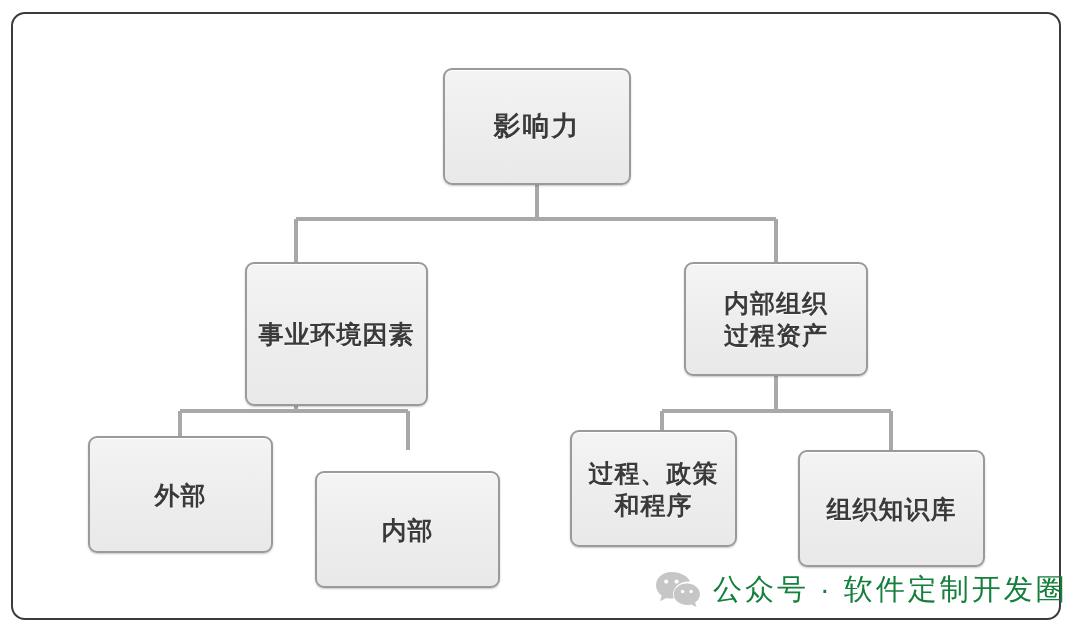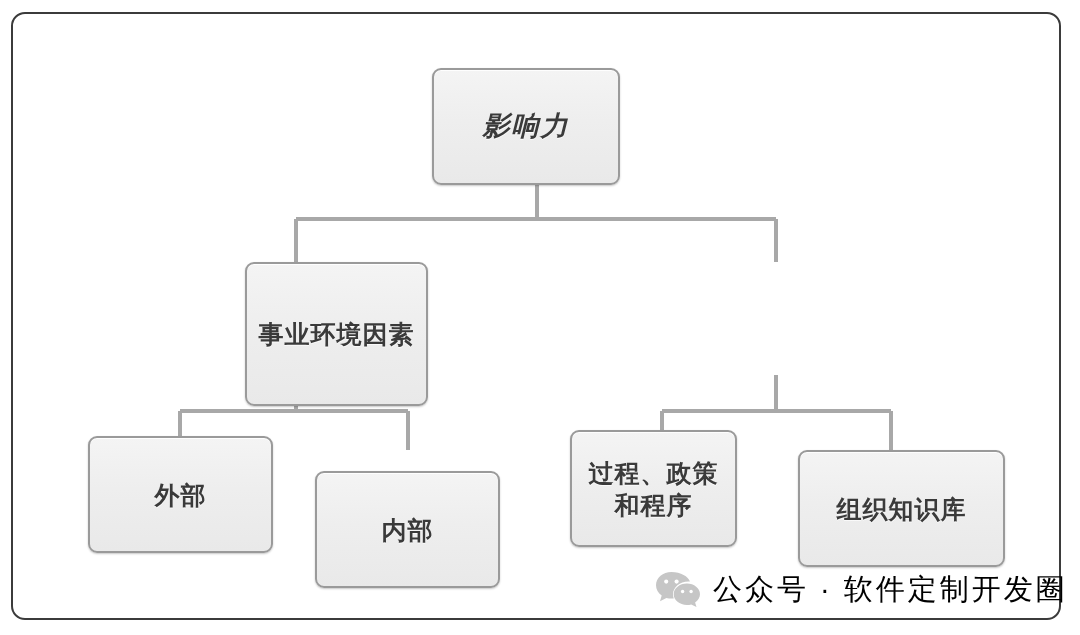--- a/index.html
+++ b/index.html
@@ -71,21 +71,21 @@
   .watermark {
     position: absolute;
     left: 655px;
     top: 570px;
     display: flex;
     align-items: center;
     gap: 12px;
     user-select: none;
   }
   .watermark .wm-text {
-    color: #000000;
+    color: #15803d;
     font-size: 29px;
     letter-spacing: 3px;
     line-height: 1;
     white-space: nowrap;
   }
   .wechat-icon { display: block; }
 </style>
 </head>
 <body>
 
@@ -106,43 +106,47 @@
       <path d="M 180 411 L 180 450"></path>
       <path d="M 408 411 L 408 450"></path>
 
       <path d="M 776 375 L 776 411"></path>
       <path d="M 662 411 L 891 411"></path>
       <path d="M 662 411 L 662 450"></path>
       <path d="M 891 411 L 891 450"></path>
     </g>
   </svg>
 
-  <div class="node lvl1" style="left:432px; top:68px; width:188px; height:117px;font-style:italic;">
+  <div class="node lvl1" style="left:443px; top:68px; width:188px; height:117px;">
     <span class="label">影响力</span>
   </div>
 
   <div class="node lvl2" style="left:205px; top:262px; width:183px; height:144px;margin-left:40px;">
     <span class="label">事业环境因素</span>
   </div>
 
+  <div class="node lvl2" style="left:684px; top:262px; width:184px; height:114px;">
+    <span class="label">内部组织
+过程资产</span>
+  </div>
 
   <div class="node lvl3" style="left:88px; top:436px; width:185px; height:117px;">
     <span class="label">外部</span>
   </div>
 
   <div class="node lvl3" style="left:315px; top:471px; width:185px; height:117px;">
     <span class="label">内部</span>
   </div>
 
   <div class="node lvl3" style="left:570px; top:430px; width:167px; height:117px;">
     <span class="label">过程、政策
 和程序</span>
   </div>
 
-  <div class="node lvl3" style="left:798px; top:450px; width:207px; height:117px;">
+  <div class="node lvl3" style="left:798px; top:450px; width:187px; height:117px;">
     <span class="label">组织知识库</span>
   </div>
 
   <div class="watermark">
     <svg class="wechat-icon" width="46" height="38" viewBox="0 0 46 38" xmlns="http://www.w3.org/2000/svg">
 
       <path fill="#c6c6c6" d="M16.5 2C7.9 2 1 7.9 1 15.2c0 4.1 2.2 7.8 5.7 10.2L5 31.2l6.4-3.3c1.6.45 3.3.7 5.1.7
                .75 0 1.5-.05 2.2-.13-.5-1.3-.75-2.7-.75-4.1 0-7.1 6.9-12.9 15.4-12.9.55 0 1.1.03 1.6.08
                C33.4 6.5 25.7 2 16.5 2Z"></path>
       <circle cx="11.2" cy="11.6" r="2.05" fill="#ffffff"></circle>

